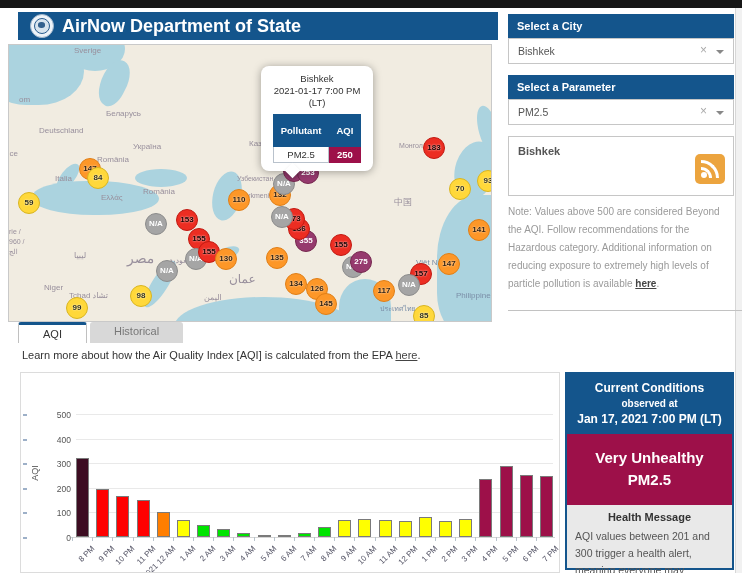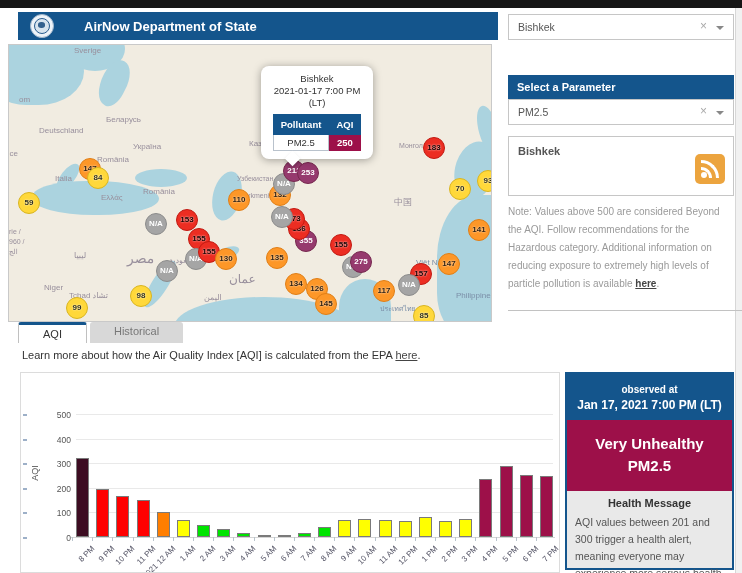--- a/index.html
+++ b/index.html
@@ -8,38 +8,38 @@
   .abs{position:absolute}
   
   #topbar{left:0;top:0;width:742px;height:8px;background:#161616}
   #rightstrip{left:735px;top:8px;width:7px;height:565px;background:#f1f1f1;border-left:1px solid #d7d7d7}
   
   #header{left:18px;top:12px;width:480px;height:28px;background:#14558c;display:flex;align-items:center}
   .seal{width:22px;height:22px;border-radius:50%;background:#eef3f8;border:1px solid #9fb6cc;
         margin-left:12px;display:flex;align-items:center;justify-content:center}
   .seal i{display:block;width:14px;height:14px;border-radius:50%;background:#d8e4ee;border:1px solid #2a5d8f;position:relative}
   .seal i::after{content:"";position:absolute;left:3px;top:3px;width:7px;height:6px;background:#34618e;border-radius:45%}
-  #header .title{color:#fff;font-size:13px;font-weight:bold;margin-left:30px}
+  #header .title{color:#fff;font-size:18px;font-weight:bold;margin-left:8px}
   
   #map{left:8px;top:44px;width:482px;height:276px;background:#f1ece1;border:1px solid #c9c9c9;overflow:hidden}
   .water{position:absolute;background:#abd3df}
   .maplabel{position:absolute;color:#988f9c;white-space:nowrap;z-index:2}
   .marker{position:absolute;width:22px;height:22px;border-radius:50%;box-sizing:border-box;
           font-size:8px;font-weight:bold;line-height:20px;text-align:center;z-index:3;cursor:pointer}
   .lv-moderate{background:#ffd83a;border:1px solid #d9b521;color:#332;text-shadow:0 0 2px #fff}
   .lv-usg{background:#fd9728;border:1px solid #e07f17;color:#321;text-shadow:0 0 2px #fff}
   .lv-unhealthy{background:#ec2d22;border:1px solid #c21a12;color:#1b0000;text-shadow:0 0 2px #fff}
   .lv-very{background:#963a6e;border:1px solid #77294f;color:#fff}
   .lv-na{background:#a5a5a5;border:1px solid #8c8c8c;color:#fff}
   
   #popup{left:252px;top:21px;width:112px;background:#fff;border-radius:8px;z-index:5;
          box-shadow:0 1px 8px rgba(0,0,0,.35);padding:7px 0 8px 0;text-align:center}
   #popup .line{font-size:9.5px;color:#333;line-height:12px}
   #popup table{border-collapse:collapse;margin:5px auto 0 auto}
-  #popup th{background:#14558c;color:#fff;font-size:9.5px;padding:4px 7px;border:1px solid #14558c}
+  #popup th{background:#14558c;color:#fff;font-size:9.5px;padding:10px 7px;border:1px solid #14558c}
   #popup td{font-size:9.5px;padding:2px 7px;border:1px solid #b9c2cc;color:#333}
   #popup td.aqi{background:#9d1049;color:#fff;font-weight:bold;border-color:#9d1049}
   #popup .tail{position:absolute;left:26px;bottom:-5px;width:11px;height:11px;background:#fff;
                transform:rotate(45deg);box-shadow:2px 2px 4px rgba(0,0,0,.2)}
   
   .panel-h{background:#14558c;color:#fff;font-size:11px;font-weight:bold;line-height:24px;padding-left:9px}
   .sel{background:#fff;border:1px solid #c6c6c6;height:26px;box-sizing:border-box;position:relative}
   .sel .val{font-size:10.5px;color:#555;line-height:24px;padding-left:9px}
   .sel .clear{position:absolute;right:26px;top:4px;color:#aaa;font-size:12px;cursor:pointer}
   .sel .caret{position:absolute;right:9px;top:11px;width:0;height:0;border-left:4px solid transparent;
@@ -114,21 +114,21 @@
   <div class="water" style="left:165px;top:252px;width:180px;height:60px;border-radius:50% 50% 0 0"></div>
   <div class="water" style="left:330px;top:234px;width:52px;height:55px;border-radius:50% 50% 0 0"></div>
   <div class="water" style="left:428px;top:150px;width:90px;height:140px;border-radius:45% 0 0 30%"></div>
   <div class="water" style="left:446px;top:96px;width:40px;height:58px;border-radius:55% 45% 50% 50%;transform:rotate(12deg)"></div>
   <div class="water" style="left:470px;top:60px;width:20px;height:52px;border-radius:50%;transform:rotate(-16deg)"></div>
 
   <div id="map-labels">
       <span class="maplabel" style="left: 65px; top: 1px; font-size: 8px;">Sverige</span>
       <span class="maplabel" style="left: 10px; top: 50px; font-size: 8px;">om</span>
       <span class="maplabel" style="left: 30px; top: 81px; font-size: 8px;">Deutschland</span>
-      <span class="maplabel" style="left: 97px; top: 64px; font-size: 8px; margin-top: 6px;">Беларусь</span>
+      <span class="maplabel" style="left: 97px; top: 64px; font-size: 8px;">Беларусь</span>
       <span class="maplabel" style="left: 124px; top: 97px; font-size: 8px;">Україна</span>
       <span class="maplabel" style="left: 88px; top: 110px; font-size: 8px;">România</span>
       <span class="maplabel" style="left: 46px; top: 129px; font-size: 8px;">Italia</span>
       <span class="maplabel" style="left: -16px; top: 104px; font-size: 8px;">France</span>
       <span class="maplabel" style="left: 134px; top: 142px; font-size: 8px;">România</span>
       <span class="maplabel" style="left: 92px; top: 148px; font-size: 8px;">Ελλάς</span>
       <span class="maplabel" style="left: 240px; top: 94px; font-size: 8px;">Каза</span>
       <span class="maplabel" style="left: 228px; top: 130px; font-size: 7px;">Узбекистан</span>
       <span class="maplabel" style="left: 231px; top: 147px; font-size: 7px;">Türkmenistan</span>
       <span class="maplabel" style="left: 385px; top: 151px; font-size: 9px;">中国</span>
@@ -201,20 +201,21 @@
         <td>PM2.5</td>
         <td class="aqi">250</td>
       </tr>
     </tbody>
       </table>
     <div class="tail"></div>
   </div>
 </div>
 
 <div class="abs" style="left:508px;top:14px;width:226px">
+  <div class="panel-h">Select a City</div>
   <div class="sel">
     <div class="val">Bishkek</div>
     <span class="clear">×</span>
     <span class="caret"></span>
   </div>
 </div>
 <div class="abs" style="left:508px;top:75px;width:226px">
   <div class="panel-h">Select a Parameter</div>
   <div class="sel">
     <div class="val">PM2.5</div>
@@ -334,20 +335,21 @@
       <div class="xtick" style="left: 494.826px; top: 164px;"></div>
       <div class="xlab" style="left: 512.826px; top: 171px;">6 PM</div>
       <div class="bar" style="left: 519px; top: 102.5px; width: 13px; height: 61.5px; background: rgb(157, 16, 73);"></div>
       <div class="xtick" style="left: 515px; top: 164px;"></div>
       <div class="xlab" style="left: 533px; top: 171px;">7 PM</div>
     </div>
 </div>
 
 <div class="abs" id="cc">
   <div class="head">
+    <div class="l1">Current Conditions</div>
     <div class="l2">observed at</div>
     <div class="l3">Jan 17, 2021 7:00 PM (LT)</div>
   </div>
   <div class="aqiblock">
     <div>Very Unhealthy</div>
     <div>PM2.5</div>
   </div>
   <div class="health">
     <div class="ht">Health Message</div>
     <div class="hb">AQI values between 201 and 300 trigger a health alert, meaning everyone may experience more serious health effects.</div>

